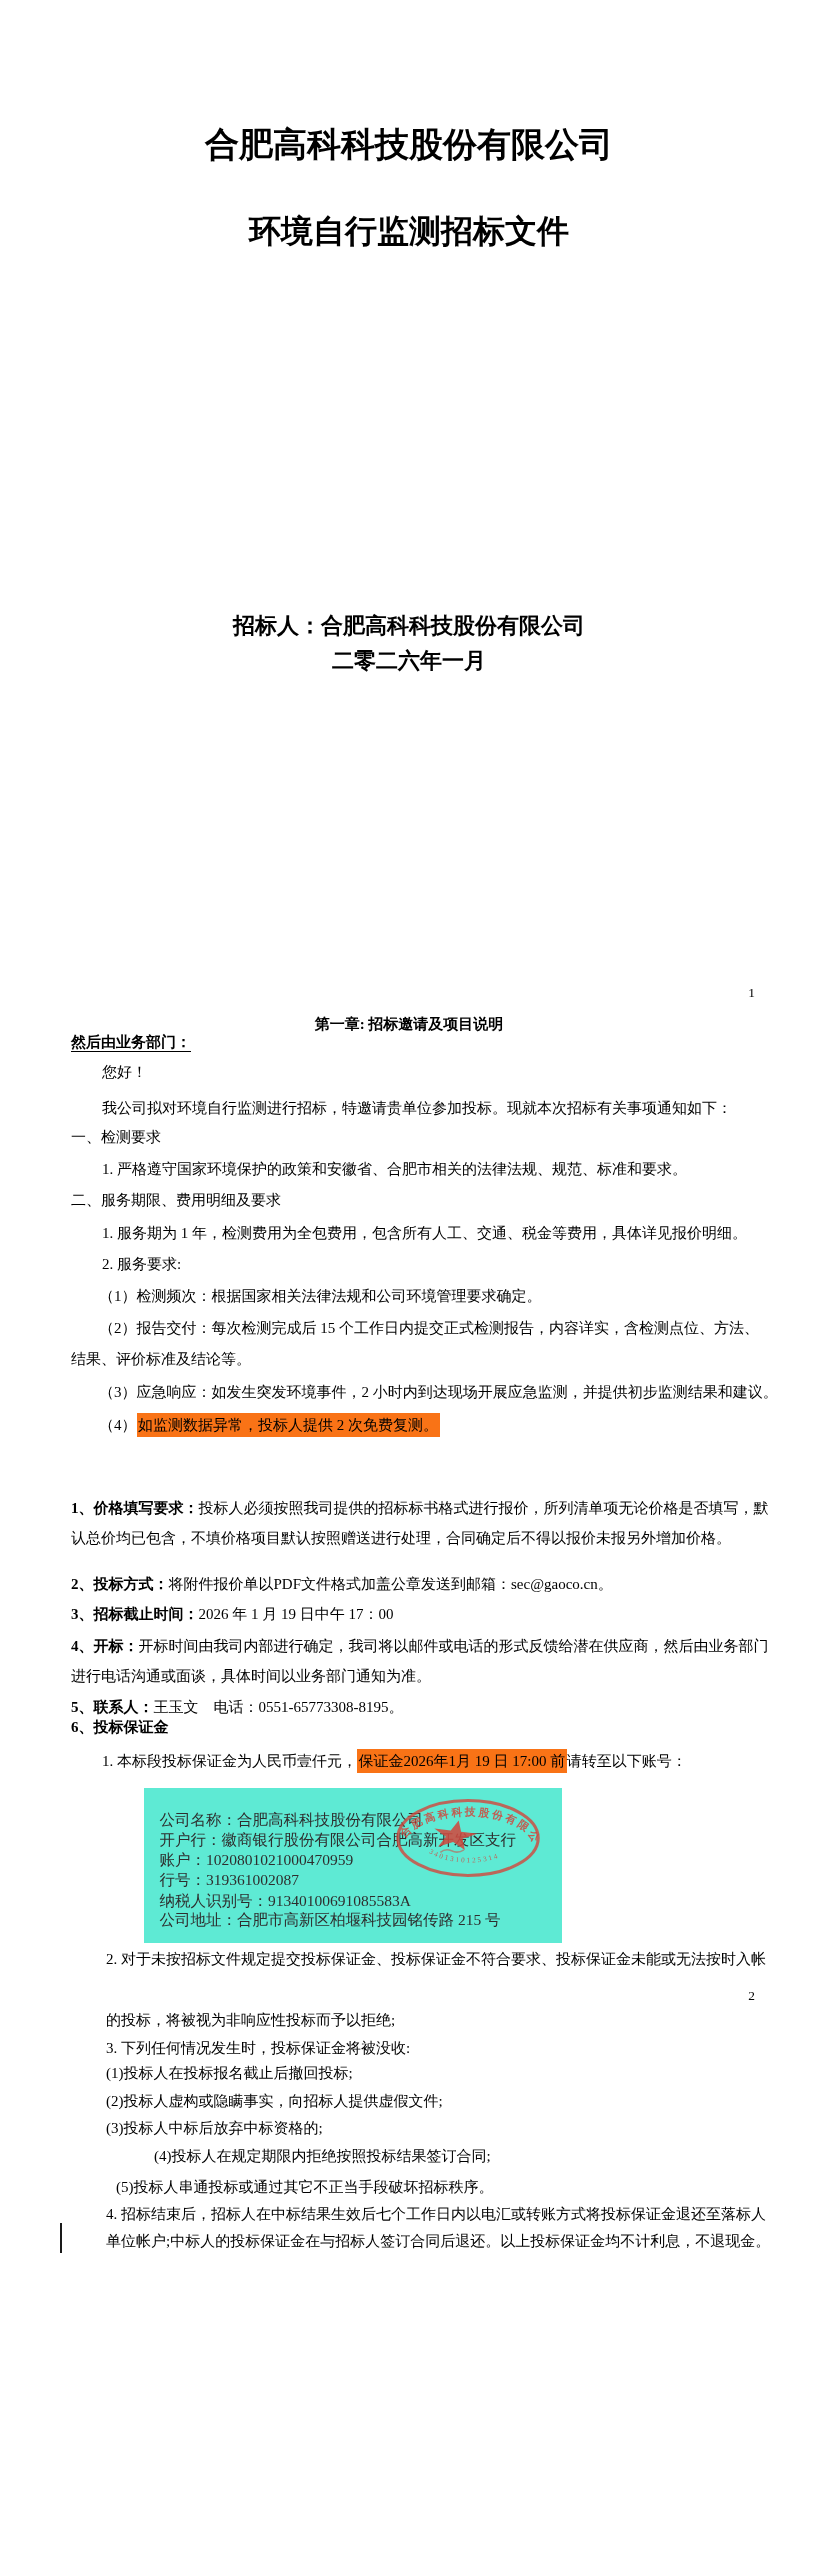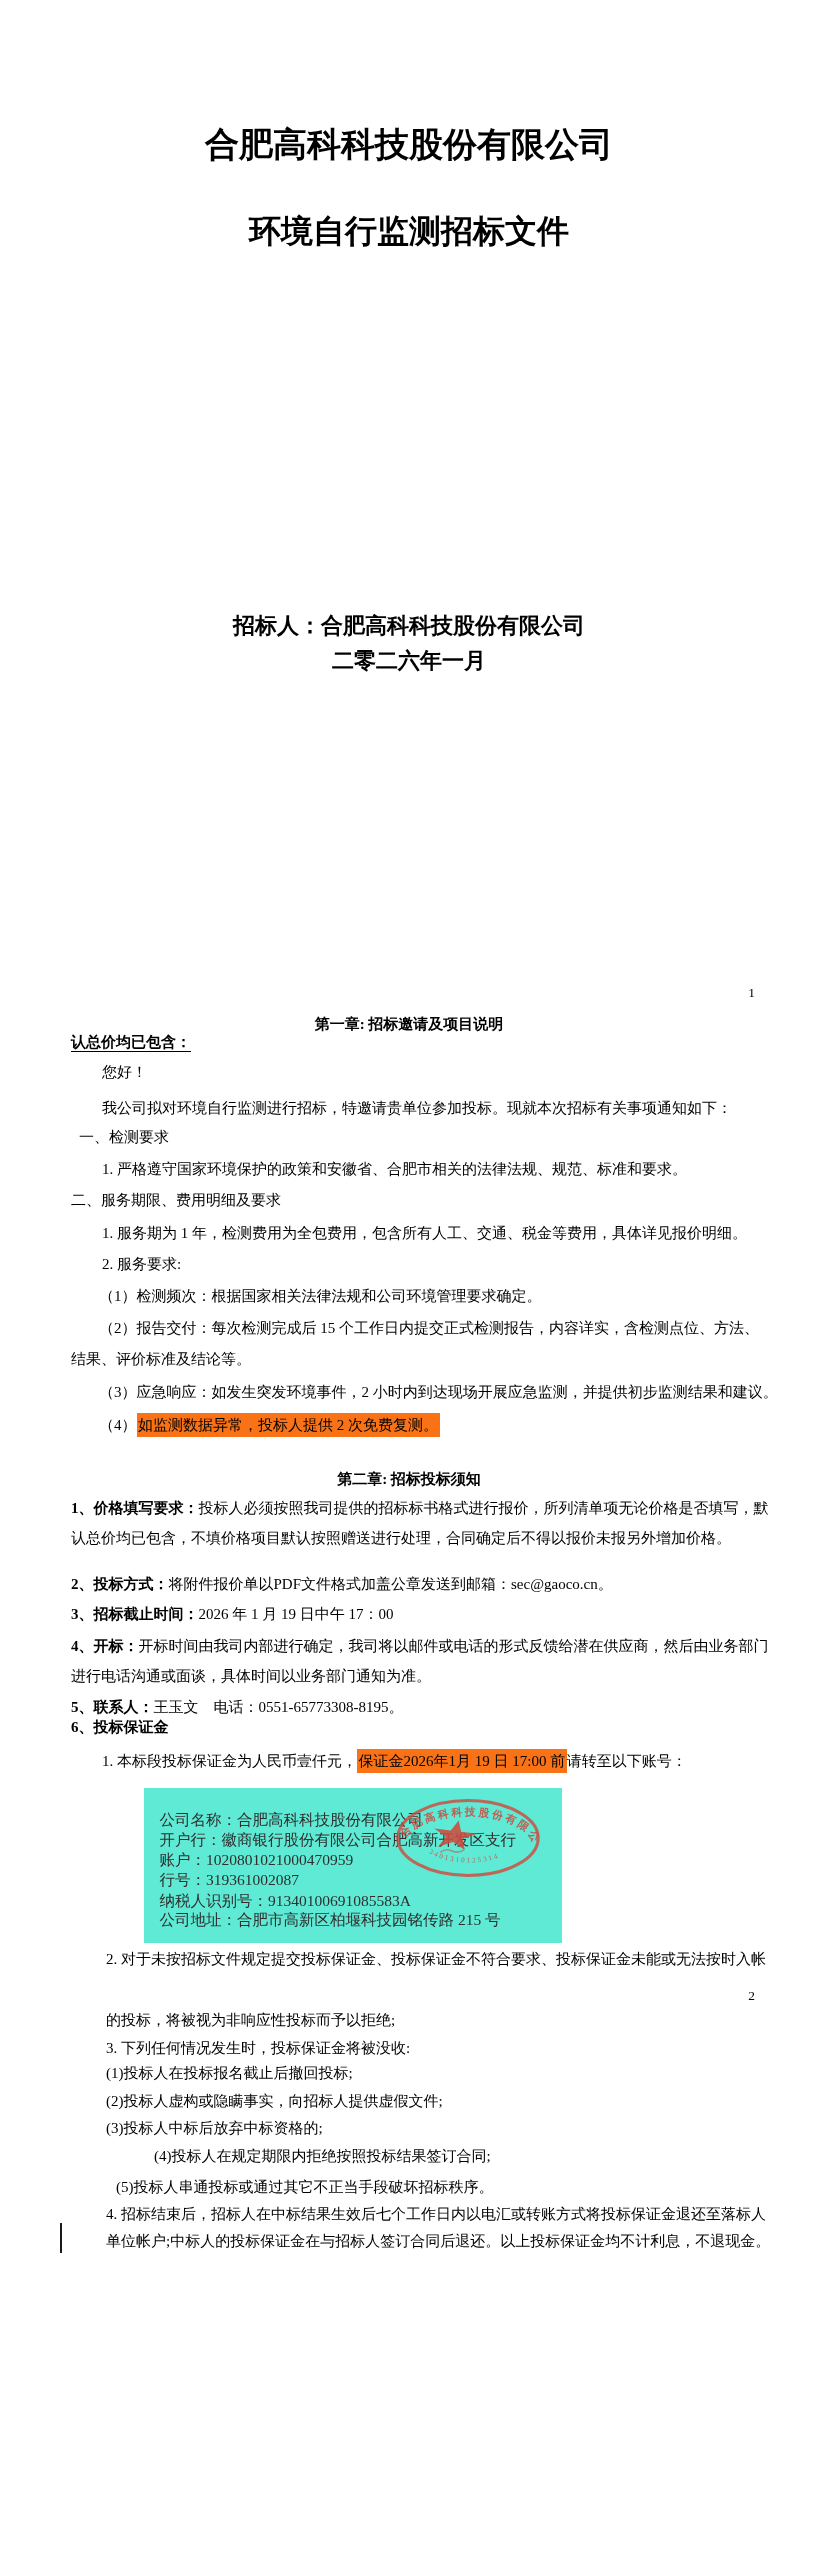--- a/index.html
+++ b/index.html
@@ -21,35 +21,34 @@
 
 <div class="canvas">
 
   <div class="line bold center" style="top:125px;font-size:34px;">合肥高科科技股份有限公司</div>
   <div class="line bold center" style="top:213px;font-size:32px;">环境自行监测招标文件</div>
   <div class="line bold center" style="top:648px;font-size:22px;">二零二六年一月</div>
   <div class="line bold center" style="top:613px;font-size:22px;">招标人：合肥高科科技股份有限公司</div>
   <div class="pagenum" style="top:985px;">1</div>
 
   <div class="line bold center" style="top:1016px;">第一章: 招标邀请及项目说明</div>
-  <div class="line bold ul" style="left:71px;top:1034px;">认总价均已包含：</div>
+  <div class="line bold ul" style="left:71px;top:1034px;">然后由业务部门：</div>
   <div class="line" style="left:102px;top:1064px;">您好！</div>
   <div class="line" style="left:102px;top:1100px;">我公司拟对环境自行监测进行招标，特邀请贵单位参加投标。现就本次招标有关事项通知如下：</div>
-  <div class="line" style="left:71px;top:1129px;margin-left:8px;">一、检测要求</div>
+  <div class="line" style="left:71px;top:1129px;">一、检测要求</div>
   <div class="line" style="left:102px;top:1161px;">1. 严格遵守国家环境保护的政策和安徽省、合肥市相关的法律法规、规范、标准和要求。</div>
   <div class="line" style="left:71px;top:1192px;">二、服务期限、费用明细及要求</div>
   <div class="line" style="left:102px;top:1225px;">1. 服务期为 1 年，检测费用为全包费用，包含所有人工、交通、税金等费用，具体详见报价明细。</div>
   <div class="line" style="left:102px;top:1256px;">2. 服务要求:</div>
   <div class="line" style="left:99px;top:1288px;">（1）检测频次：根据国家相关法律法规和公司环境管理要求确定。</div>
   <div class="line" style="left:99px;top:1320px;">（2）报告交付：每次检测完成后 15 个工作日内提交正式检测报告，内容详实，含检测点位、方法、</div>
   <div class="line" style="left:71px;top:1351px;">结果、评价标准及结论等。</div>
   <div class="line" style="left:99px;top:1384px;">（3）应急响应：如发生突发环境事件，2 小时内到达现场开展应急监测，并提供初步监测结果和建议。</div>
   <div class="line" style="left:99px;top:1417px;"><span>（4）</span><span class="hl">如监测数据异常，投标人提供 2 次免费复测。</span></div>
 
-  <div class="line bold center" style="top:1471px;">第二章: 招标投标须知</div>
   <div class="line" style="left:71px;top:1500px;"><span class="bold">1、价格填写要求：</span><span>投标人必须按照我司提供的招标标书格式进行报价，所列清单项无论价格是否填写，默</span></div>
   <div class="line" style="left:71px;top:1530px;">认总价均已包含，不填价格项目默认按照赠送进行处理，合同确定后不得以报价未报另外增加价格。</div>
   <div class="line" style="left:71px;top:1576px;"><span class="bold">2、投标方式：</span><span>将附件报价单以PDF文件格式加盖公章发送到邮箱：sec@gaoco.cn。</span></div>
   <div class="line" style="left:71px;top:1606px;"><span class="bold">3、招标截止时间：</span><span>2026 年 1 月 19 日中午 17：00</span></div>
   <div class="line" style="left:71px;top:1638px;"><span class="bold">4、开标：</span><span>开标时间由我司内部进行确定，我司将以邮件或电话的形式反馈给潜在供应商，然后由业务部门</span></div>
   <div class="line" style="left:71px;top:1668px;">进行电话沟通或面谈，具体时间以业务部门通知为准。</div>
   <div class="line" style="left:71px;top:1699px;"><span class="bold">5、联系人：</span><span>王玉文    电话：0551-65773308-8195。</span></div>
   <div class="line bold" style="left:71px;top:1719px;">6、投标保证金</div>
   <div class="line" style="left:102px;top:1753px;"><span>1. 本标段投标保证金为人民币壹仟元，</span><span class="hl">保证金2026年1月 19 日 17:00 前</span><span>请转至以下账号：</span></div>
 

